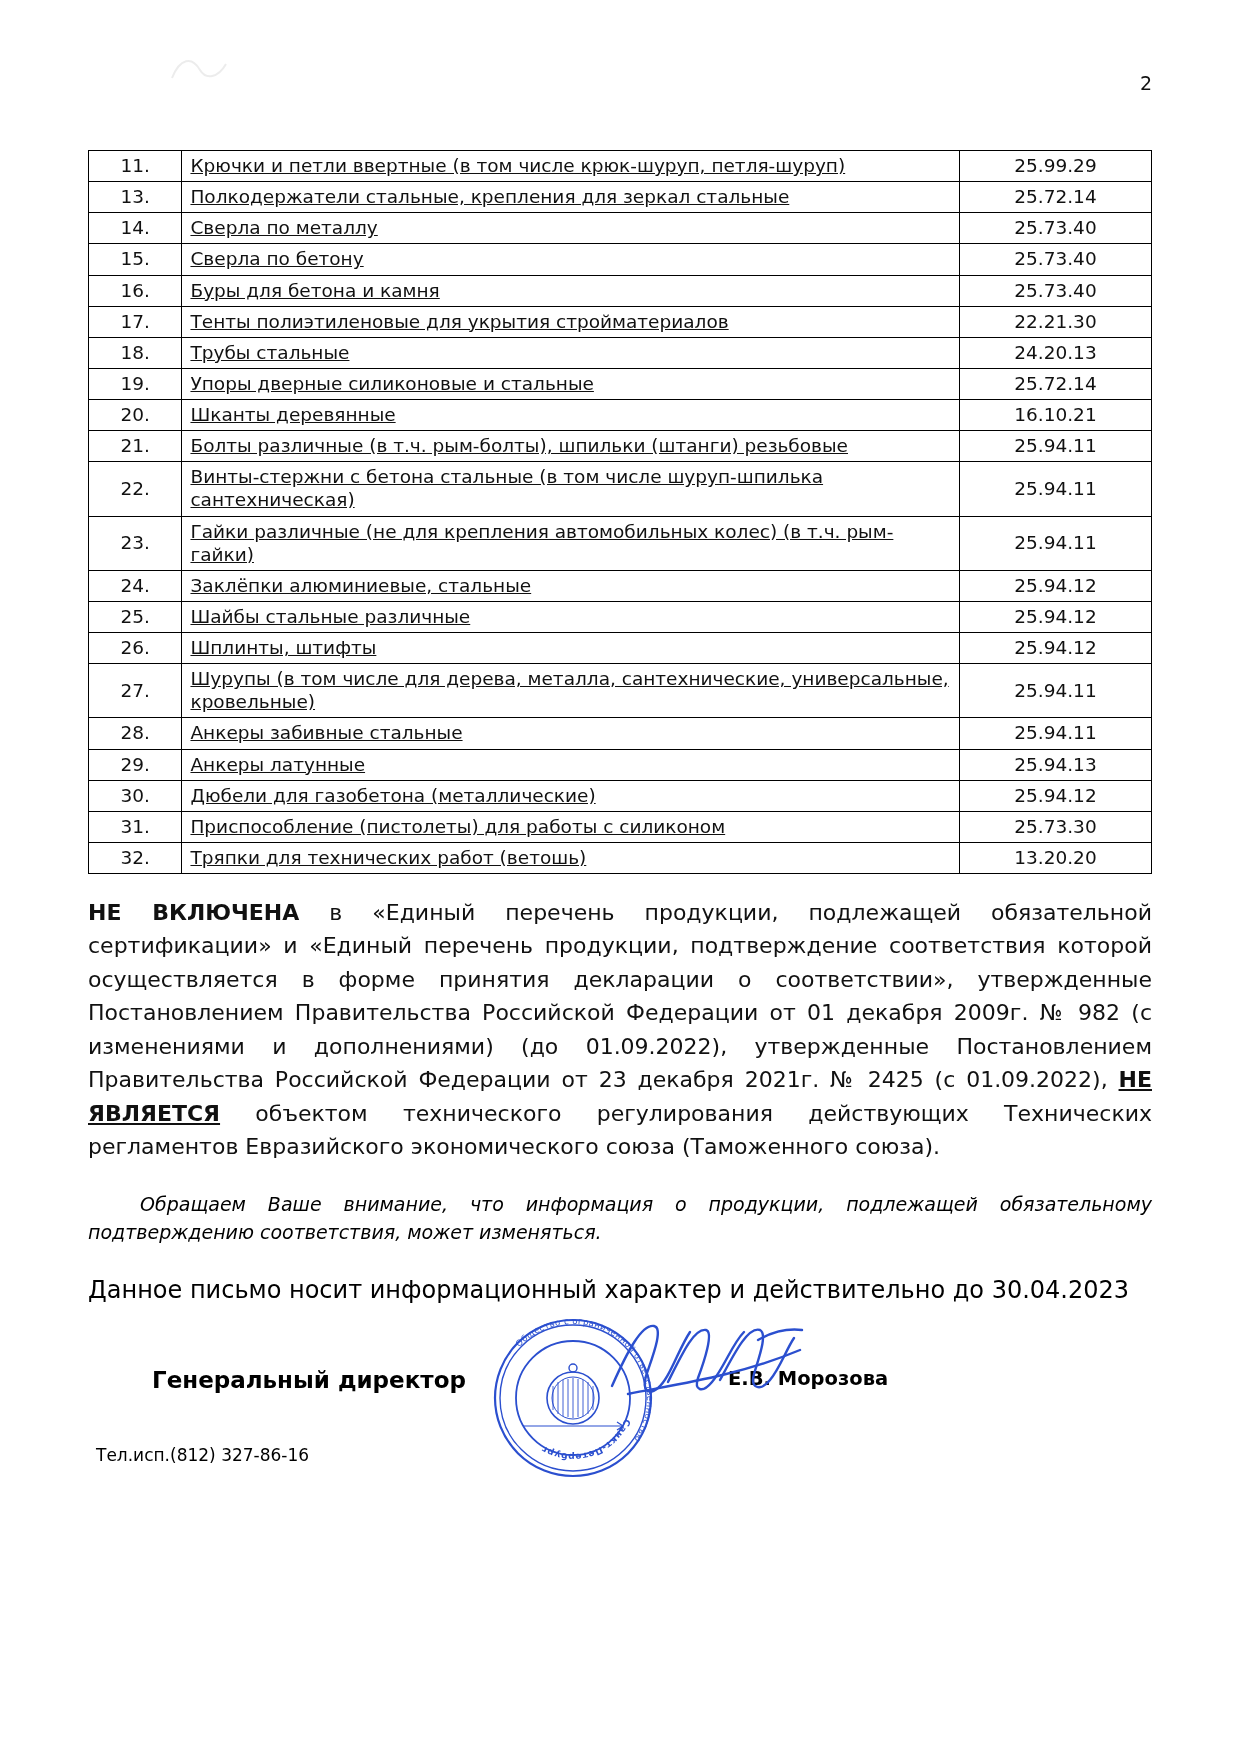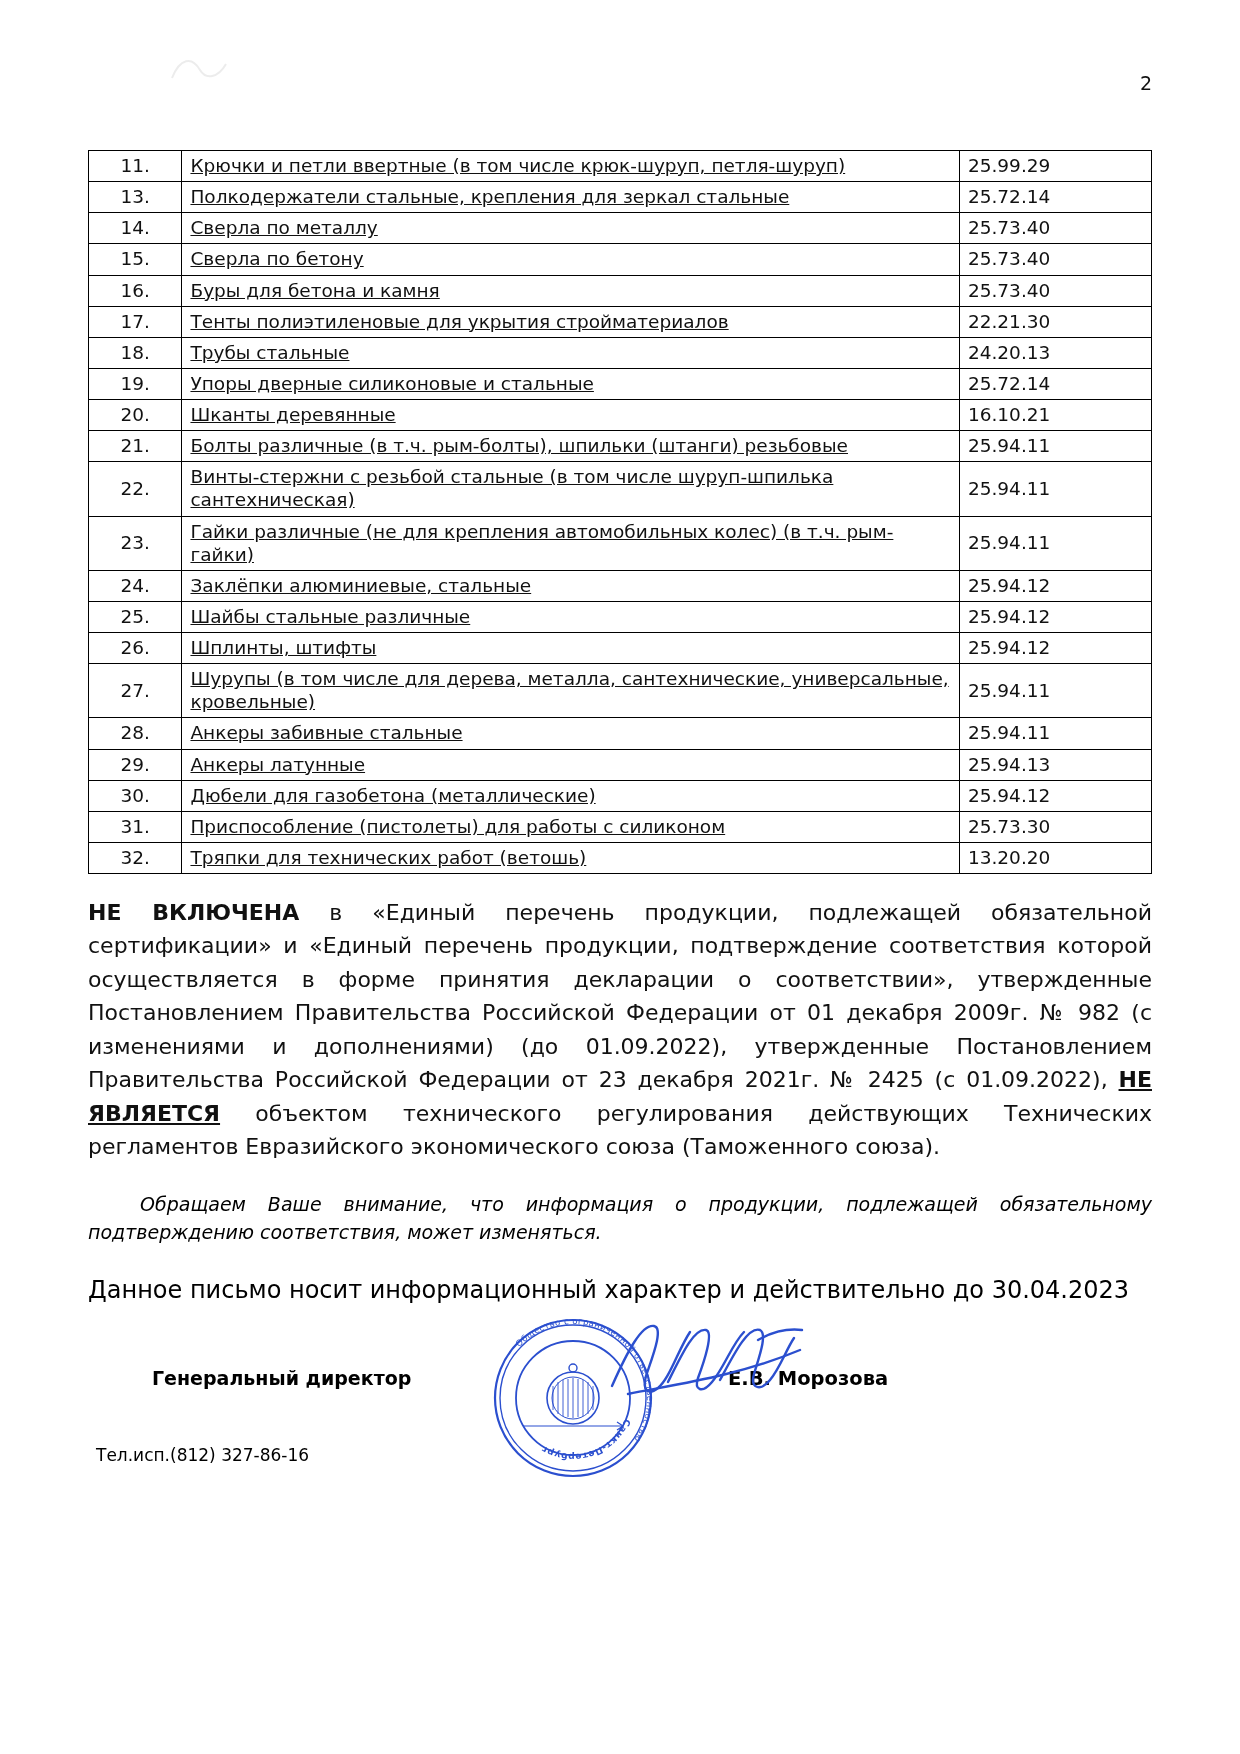--- a/index.html
+++ b/index.html
@@ -50,21 +50,21 @@
     width: 74px;
     text-align: center;
   }
   td.col-name {
     width: 740px;
     text-align: left;
     text-decoration: underline;
   }
   td.col-code {
     width: 170px;
-    text-align: left;
+    text-align: center;
     margin-left: 31px;
   }
 
   
   .para {
     font-size: 22px;
     line-height: 1.52;
     text-align: justify;
     margin-top: 22px;
     color: #111;
@@ -92,21 +92,21 @@
   
   .sign-row {
     position: relative;
     margin-top: 48px;
     height: 60px;
   }
   .sign-title {
     position: absolute;
     left: 64px;
     top: 12px;
-    font-size: 19px;
+    font-size: 23px;
     font-weight: bold;
   }
   .sign-name {
     position: absolute;
     left: 640px;
     top: 12px;
     font-size: 19.5px;
     font-weight: bold;
   }
   .phone {
@@ -203,21 +203,21 @@
           <td class="col-name">Шканты деревянные</td>
           <td class="col-code">16.10.21</td>
         </tr>
         <tr>
           <td class="col-num">21.</td>
           <td class="col-name">Болты различные (в т.ч. рым-болты), шпильки (штанги) резьбовые</td>
           <td class="col-code">25.94.11</td>
         </tr>
         <tr>
           <td class="col-num">22.</td>
-          <td class="col-name">Винты-стержни с резьбой стальные (в том числе шуруп-шпилька сантехническая)</td>
+          <td class="col-name">Винты-стержни с бетона стальные (в том числе шуруп-шпилька сантехническая)</td>
           <td class="col-code">25.94.11</td>
         </tr>
         <tr>
           <td class="col-num">23.</td>
           <td class="col-name">Гайки различные (не для крепления автомобильных колес) (в т.ч. рым-гайки)</td>
           <td class="col-code">25.94.11</td>
         </tr>
         <tr>
           <td class="col-num">24.</td>
           <td class="col-name">Заклёпки алюминиевые, стальные</td>

